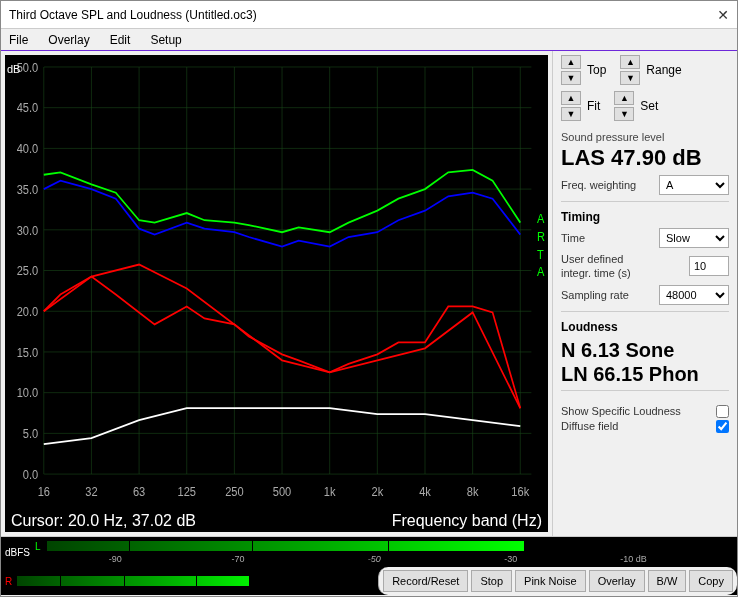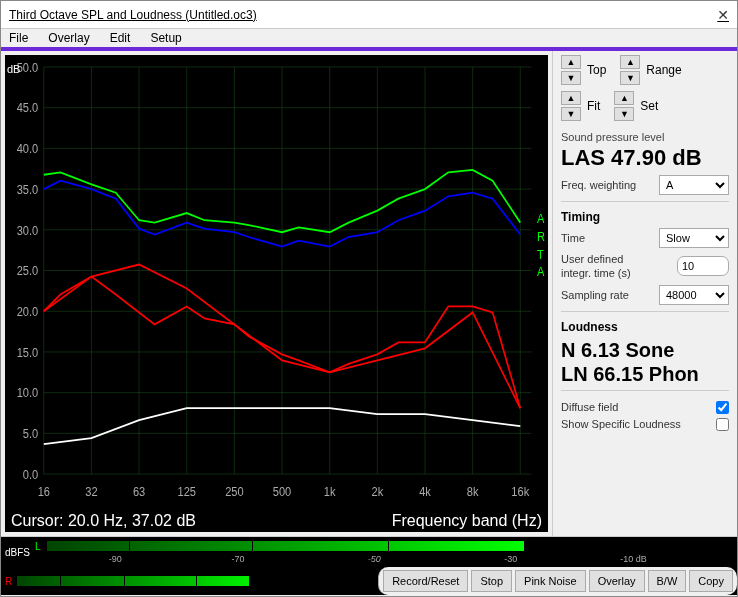--- a/index.html
+++ b/index.html
@@ -1,24 +1,24 @@
 <!DOCTYPE html>
 <html><head>
   <meta charset="utf-8">
   <style>
     * { box-sizing: border-box; margin: 0; padding: 0; }
     body { font-family: 'Segoe UI', Arial, sans-serif; font-size: 12px; background: #f0f0f0; width: 738px; height: 597px; overflow: hidden; }
 
     .window { width: 738px; height: 597px; background: #f0f0f0; border: 1px solid #888; display: flex; flex-direction: column; }
 
-    .title-bar { background: #fff; padding: 0 8px; display: flex; justify-content: space-between; align-items: center; border-bottom: 1px solid #ccc; height: 28px; text-decoration: underline; }
+    .title-bar { background: #fff; padding: 0 8px; display: flex; justify-content: space-between; align-items: center; border-bottom: 1px solid #ccc; height: 28px; }
     .title-bar-text { font-size: 12px; color: #000; }
     .title-bar-close { cursor: pointer; font-size: 14px; color: #333; }
 
-    .menu-bar { background: #f0f0f0; padding: 2px 4px; display: flex; gap: 12px; border-bottom: 4px solid #6d28d9; height: 22px; align-items: center; }
+    .menu-bar { background: #f0f0f0; padding: 2px 4px; display: flex; gap: 12px; border-bottom: 1px solid #6d28d9; height: 22px; align-items: center; }
     .menu-item { font-size: 12px; cursor: pointer; padding: 1px 4px; color: #000; }
 
     .main-content { display: flex; flex: 1; overflow: hidden; }
 
     .chart-area { flex: 1; background: #000; position: relative; margin: 4px; display: flex; flex-direction: column; }
 
     .chart-title { color: #fff; text-align: center; font-size: 13px; padding: 4px 0 2px 0; background: #000; }
 
     .chart-container { flex: 1; position: relative; background: #000; overflow: hidden; }
 
@@ -202,45 +202,45 @@
         <div class="section-title">Timing</div>
         <div class="field-row">
           <span class="field-label">Time</span>
           <select class="field-select">
             <option>Slow</option>
             <option>Fast</option>
           </select>
         </div>
         <div class="field-row" style="margin-top:4px;">
           <span class="field-label" style="font-size:11px; line-height:1.3;">User defined<br>integr. time (s)</span>
-          <input class="field-input" type="text" value="10" style="width: 52px; border-radius: 7px;">
+          <input class="field-input" type="text" value="10" style="width: 40px;">
         </div>
         <div class="field-row" style="margin-top:4px;">
           <span class="field-label">Sampling rate</span>
           <select class="field-select">
             <option>48000</option>
             <option>44100</option>
           </select>
         </div>
       </div>
 
       <div class="loudness-section" style="margin-top:4px;">
         <div class="section-title">Loudness</div>
         <div class="loudness-value">N 6.13 Sone</div>
         <div class="loudness-value">LN 66.15 Phon</div>
       </div>
 
       <div style="margin-top:6px;">
+        <div class="checkbox-row" style="margin-top:4px;">
+          <span class="checkbox-label">Show Specific Loudness</span>
+          <input type="checkbox" style="">
+        </div>
         <div class="checkbox-row">
           <span class="checkbox-label">Diffuse field</span>
           <input type="checkbox" checked="" style="">
-        </div>
-        <div class="checkbox-row" style="margin-top:4px;">
-          <span class="checkbox-label">Show Specific Loudness</span>
-          <input type="checkbox" style="">
         </div>
       </div>
     </div>
   </div>
 
   <div class="bottom-bar">
 
     <div style="background:#000; height:30px; display:flex; align-items:center; padding:0 4px 0 0;">
       <span style="color:#fff;font-size:10px;min-width:34px;padding-left:4px;">dBFS</span>
       <div style="flex:1; display:flex; flex-direction:column; gap:2px; padding-right:4px;">

